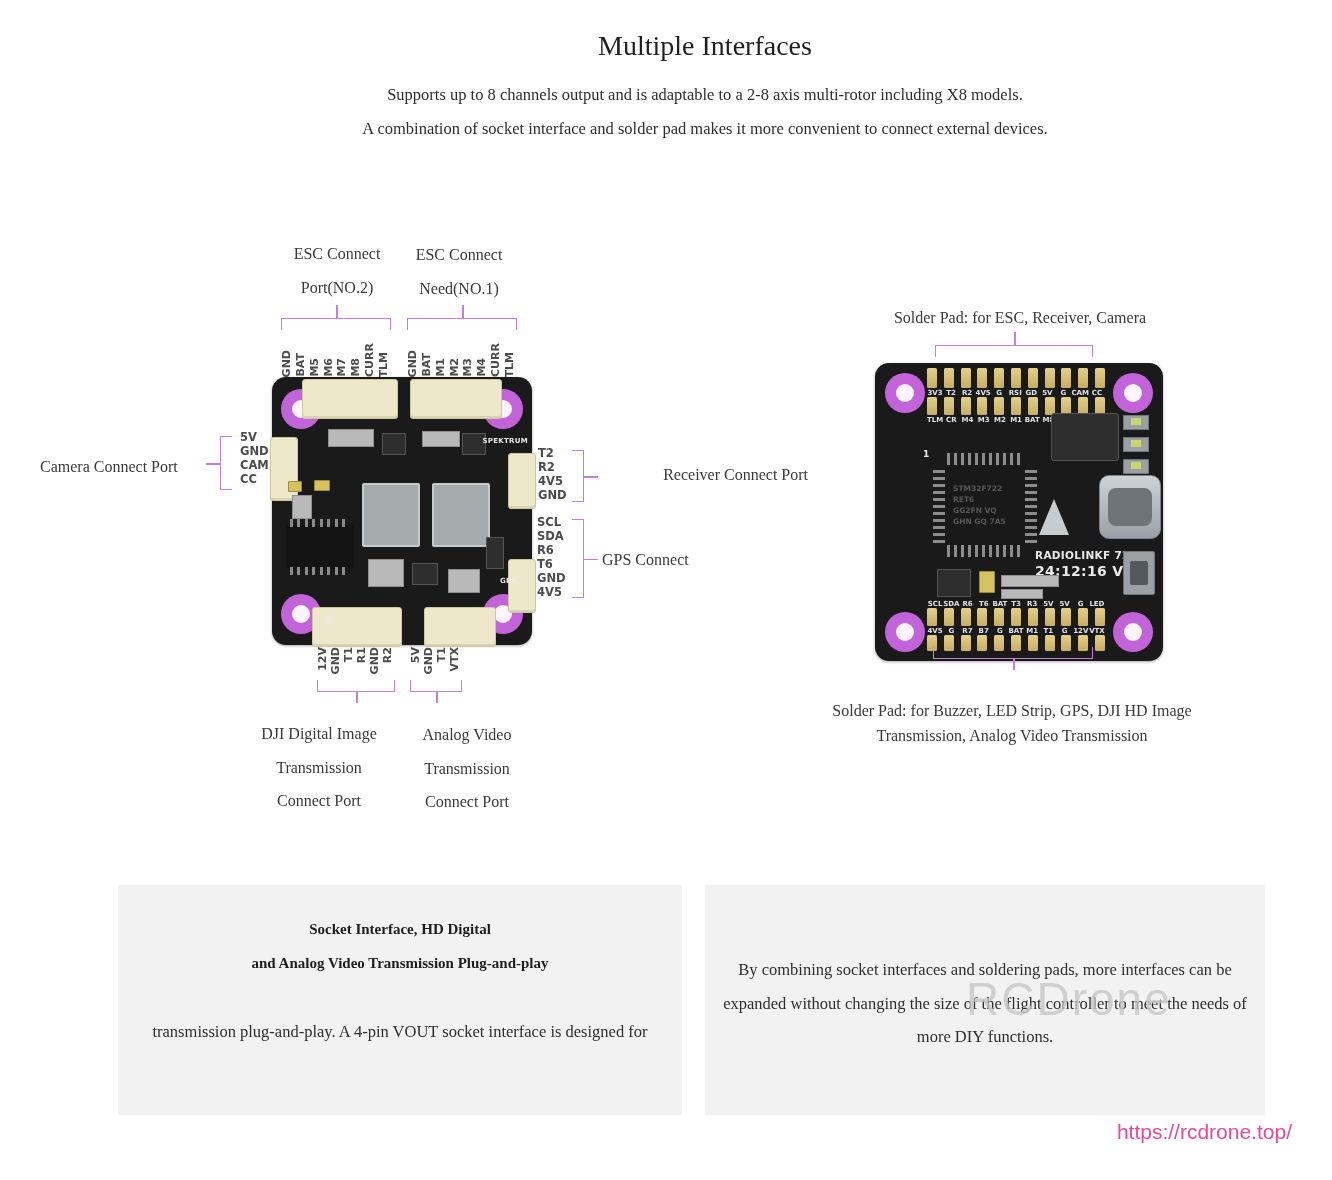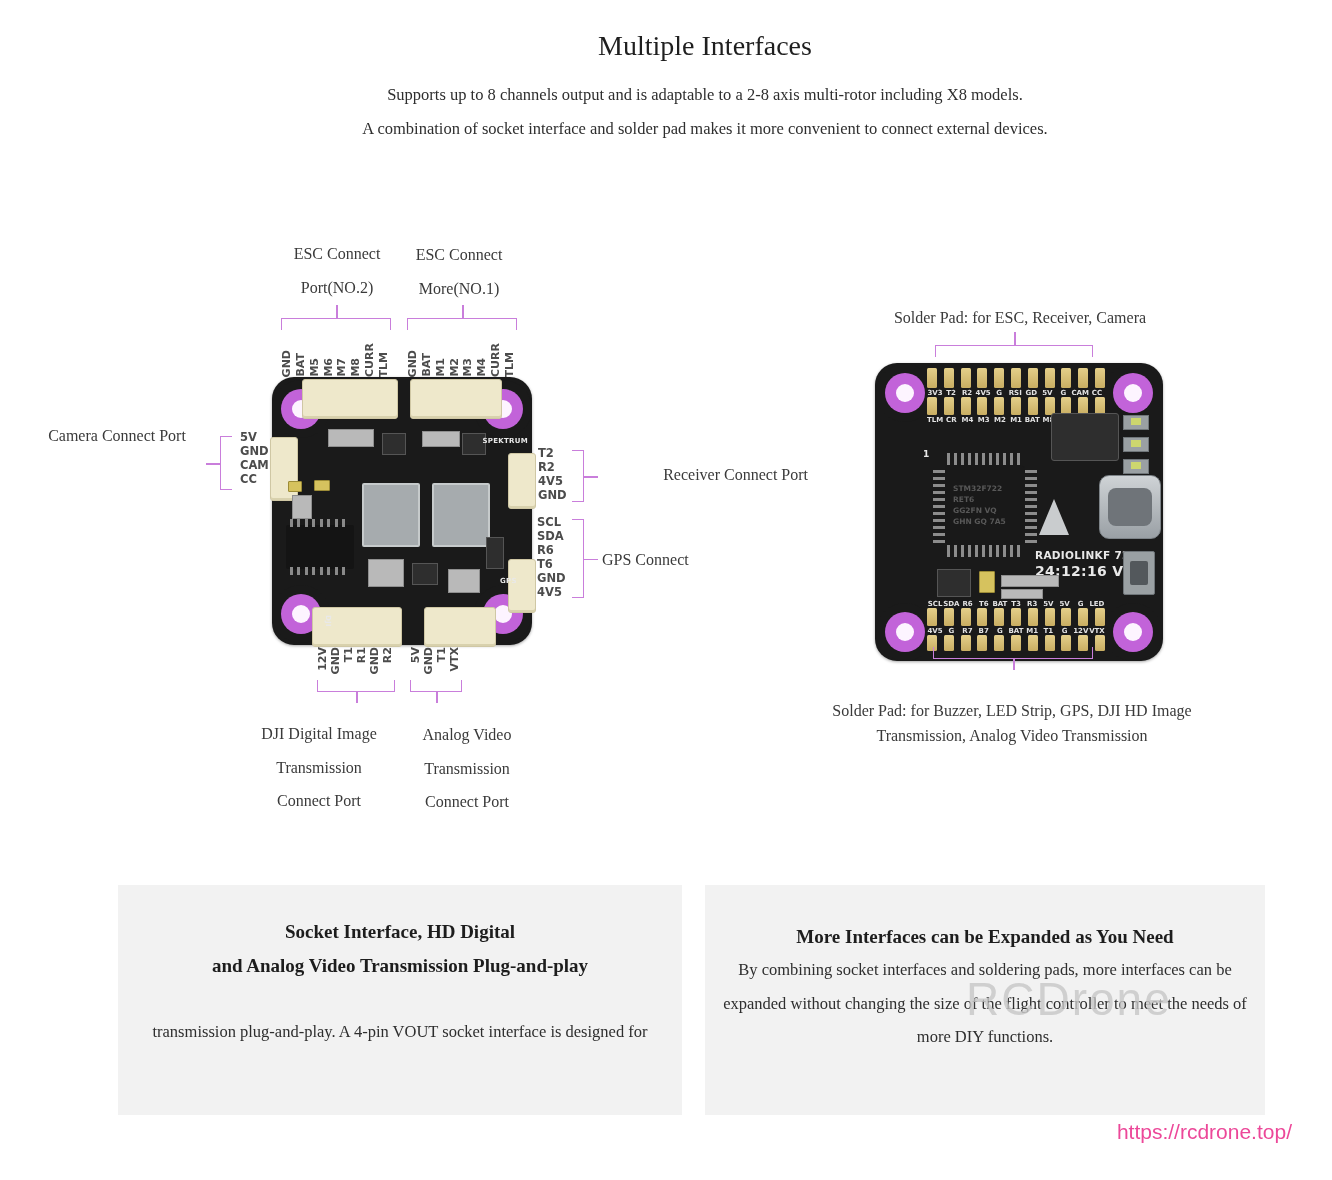--- a/index.html
+++ b/index.html
@@ -30,21 +30,21 @@
 
   
   .vpins{position:absolute;display:flex;justify-content:space-between;align-items:flex-end;}
   .vpins.top-al{align-items:flex-start;}
   .vpin{writing-mode:vertical-rl;transform:rotate(180deg);font:600 11px "DejaVu Sans",sans-serif;
         color:#4c4c4c;line-height:1;}
   .hpins{position:absolute;}
   .hpins span{display:block;font:600 11.5px "DejaVu Sans",sans-serif;color:#4c4c4c;line-height:14px;}
 
   
-  .board{position:absolute;background:#1a1a1a;border-radius:22px;box-shadow:0 1px 3px rgba(0,0,0,.35);}
+  .board{position:absolute;background:#1a1a1a;border-radius:14px;box-shadow:0 1px 3px rgba(0,0,0,.35);}
   .ear{position:absolute;width:58px;height:58px;background:#1a1a1a;border-radius:50%;}
   .ring{position:absolute;left:9px;top:9px;width:40px;height:40px;border-radius:50%;background:#c263d9;}
   .hole{position:absolute;left:11px;top:11px;width:18px;height:18px;border-radius:50%;background:#fdf4ff;}
   .conn{position:absolute;background:#eee8cb;border:1px solid #cfc7a4;border-radius:3px;
         box-shadow:inset 0 -2px 0 #d8d1ad;}
   .ic-gray{position:absolute;background:#a6abae;border:2px solid #c6cacb;border-radius:2px;}
   .smd{position:absolute;background:#2e2e2e;border:1px solid #555;}
   .smdl{position:absolute;background:#b9b9b9;border:1px solid #8f8f8f;}
   .cap-y{position:absolute;background:#d6c25e;border:1px solid #9d8c37;border-radius:1px;}
   .btext{position:absolute;font:700 7px "DejaVu Sans",sans-serif;color:#e9e9e9;letter-spacing:.3px;}
@@ -77,41 +77,41 @@
   .usb i{position:absolute;inset:12px 8px;background:#6f7479;border-radius:8px;}
   .led{position:absolute;width:24px;height:13px;background:#9aa0a3;border:1px solid #70767a;}
   .led i{position:absolute;left:7px;top:2px;width:10px;height:7px;background:#cdd66e;}
   .arrow-up{position:absolute;width:0;height:0;border-left:15px solid transparent;
             border-right:15px solid transparent;border-bottom:36px solid #c9ccce;}
   .pushbtn{position:absolute;background:#9aa0a3;border:1px solid #6e7478;border-radius:2px;}
   .pushbtn i{position:absolute;inset:9px 6px;background:#53585c;border-radius:2px;}
 
   
   .infobox{position:absolute;background:#f2f2f2;}
-  .ib-title{position:absolute;left:0;width:100%;text-align:center;font-size:19px;font-weight:700;
+  .ib-title{position:absolute;left:0;width:100%;text-align:center;font-size:15px;font-weight:700;
             color:#1d1d1d;z-index:2;}
   .ib-body{position:absolute;left:0;width:100%;text-align:center;font-size:16.5px;color:#2e2e2e;z-index:2;}
 
   .watermark{position:absolute;font:400 46px "Liberation Sans",sans-serif;color:#c7c7c7;opacity:.8;
              letter-spacing:2px;z-index:3;pointer-events:none;}
   .site-url{position:absolute;font:400 21px "Liberation Sans",sans-serif;color:#ec4899;text-align:right;}
 </style>
 </head>
 <body>
 
 <div id="page">
 
   <div class="page-title">Multiple Interfaces</div>
   <div class="subtitle" style="top:85px">Supports up to 8 channels output and is adaptable to a 2-8 axis multi-rotor including X8 models.</div>
   <div class="subtitle" style="top:119px">A combination of socket interface and solder pad makes it more convenient to connect external devices.</div>
 
   <div class="conn-label" style="left:257px;top:245px;width:160px">ESC Connect</div>
   <div class="conn-label" style="left:257px;top:279px;width:160px">Port(NO.2)</div>
   <div class="conn-label" style="left:379px;top:246px;width:160px">ESC Connect</div>
-  <div class="conn-label" style="left:379px;top:280px;width:160px">More(NO.1)</div>
+  <div class="conn-label" style="left:379px;top:280px;width:160px">Need(NO.1)</div>
 
   <div class="br-top" style="left:281px;top:318px;width:108px">
       <i class="stem-up"></i>
     </div>
   <div class="br-top" style="left:407px;top:318px;width:108px">
       <i class="stem-up"></i>
     </div>
 
   <div class="vpins" style="left:281px;top:333px;width:108px;height:44px">
       <span class="vpin">GND</span>
@@ -127,21 +127,21 @@
       <span class="vpin">GND</span>
       <span class="vpin">BAT</span>
       <span class="vpin">M1</span>
       <span class="vpin">M2</span>
       <span class="vpin">M3</span>
       <span class="vpin">M4</span>
       <span class="vpin">CURR</span>
       <span class="vpin">TLM</span>
     </div>
 
-  <div class="conn-label" style="left:40px;top:427px;width:154px;text-align:center">Camera Connect Port</div>
+  <div class="conn-label" style="left:40px;top:458px;width:154px;text-align:left">Camera Connect Port</div>
   <div class="br-left" style="left:220px;top:436px;height:52px">
       <i class="stem-left"></i>
     </div>
   <div class="hpins" style="left:240px;top:430px">
       <span>5V</span>
       <span>GND</span>
       <span>CAM</span>
       <span>CC</span>
     </div>
 
@@ -439,21 +439,20 @@
   <div class="conn-label" style="left:822px;top:702px;width:380px">Solder Pad: for Buzzer, LED Strip, GPS, DJI HD Image</div>
   <div class="conn-label" style="left:822px;top:727px;width:380px">Transmission, Analog Video Transmission</div>
 
   <div class="infobox" style="left:118px;top:885px;width:564px;height:230px">
     <div class="ib-title" style="top:36px">Socket Interface, HD Digital</div>
     <div class="ib-title" style="top:70px">and Analog Video Transmission Plug-and-play</div>
     <div class="ib-body" style="top:137px">transmission plug-and-play. A 4-pin VOUT socket interface is designed for</div>
   </div>
 
   <div class="infobox" style="left:705px;top:885px;width:560px;height:230px">
-    <div class="ib-title" style="top:41px">More Interfaces can be Expanded as You Need</div>
     <div class="ib-body" style="top:75px">By combining socket interfaces and soldering pads, more interfaces can be</div>
     <div class="ib-body" style="top:142px">more DIY functions.</div>
     <div class="ib-body" style="top:109px">expanded without changing the size of the flight controller to meet the needs of</div>
   </div>
 
   <div class="watermark" style="left:966px;top:972px">RCDrone</div>
   <div class="site-url" style="left:1000px;top:1120px;width:292px">https://rcdrone.top/</div>
 
 </div>
 

